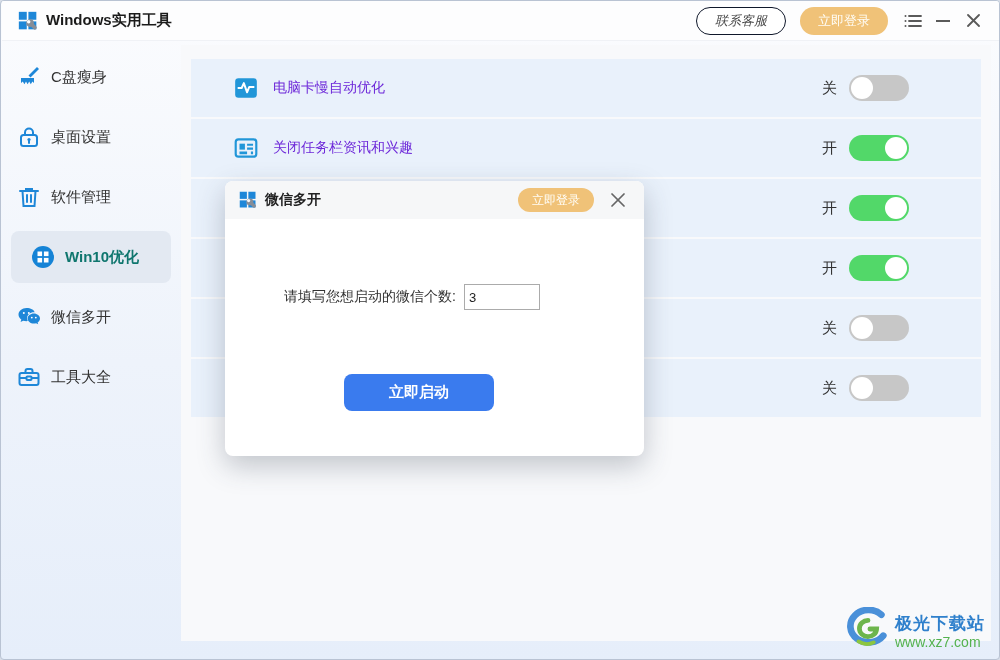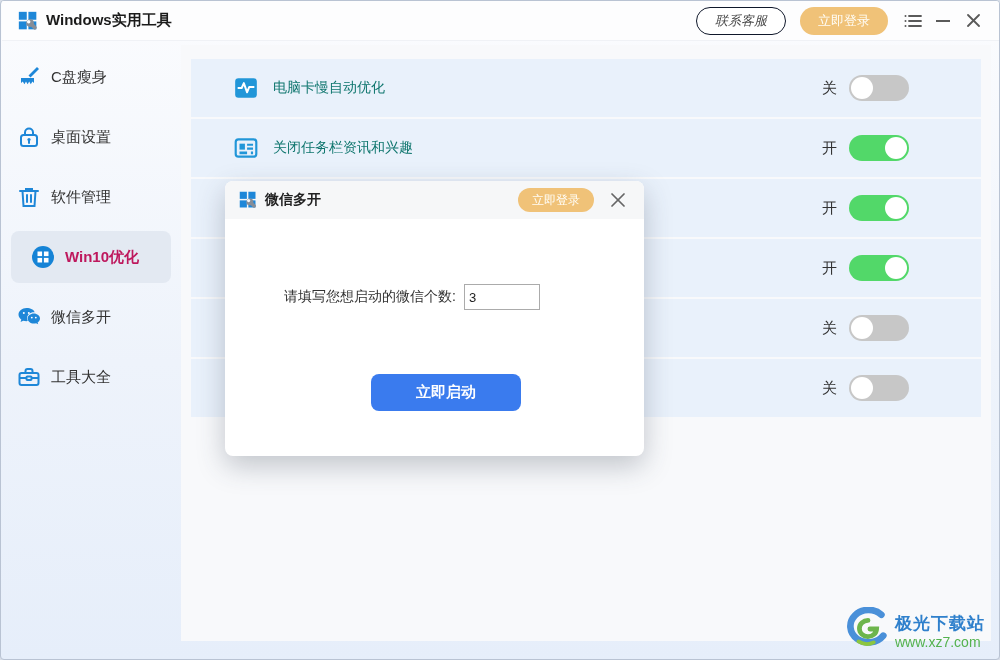--- a/index.html
+++ b/index.html
@@ -18,30 +18,30 @@
                background:#f0c278;color:#fffdf6;font-size:13px;cursor:pointer;margin-left:14px;}
   .win-ctrl{width:30px;height:28px;display:flex;align-items:center;justify-content:center;color:#5a5a5a;cursor:pointer;}
   .win-ctrl svg{display:block;}
 
   
   .sidebar{position:absolute;left:0;top:46px;width:180px;}
   .side-item{position:relative;height:60px;display:flex;align-items:center;padding-left:16px;cursor:pointer;
              color:#333;font-size:15px;}
   .side-item .s-icon{width:24px;height:24px;margin-right:10px;flex:0 0 24px;}
   .side-item.selected{background:#e3e9f2;border-radius:8px;margin:4px 10px;height:52px;padding-left:20px;
-                      color:#be185d;font-weight:bold;}
+                      color:#0f766e;font-weight:bold;}
   .side-item.selected .s-icon{margin-right:10px;}
 
   
   .main-panel{position:absolute;left:180px;top:44px;width:810px;height:596px;background:#f8f9fb;}
   .rows{position:absolute;left:10px;top:14px;width:790px;}
   .setting-row{height:58px;margin-bottom:2px;background:#e9f1fb;display:flex;align-items:center;
                box-sizing:border-box;padding:0 72px 0 42px;}
   .setting-row .r-icon{width:26px;height:26px;margin-right:14px;flex:0 0 26px;}
-  .setting-row .r-label{font-size:14px;color:#0f766e;flex:1;}
+  .setting-row .r-label{font-size:14px;color:#6d28d9;flex:1;}
   .state-label{font-size:15px;color:#333;margin-right:12px;}
   .toggle{width:60px;height:26px;border-radius:13px;position:relative;cursor:pointer;flex:0 0 60px;}
   .toggle .knob{position:absolute;top:2px;width:22px;height:22px;border-radius:50%;background:#fff;}
   .toggle.on{background:#52d869;}
   .toggle.on .knob{right:2px;}
   .toggle.off{background:#c7c7c7;}
   .toggle.off .knob{left:2px;}
 
   
   .modal{position:absolute;left:224px;top:180px;width:419px;height:275px;background:#fff;border-radius:8px;
@@ -51,21 +51,21 @@
   .modal-header .app-logo{width:18px;height:18px;margin-right:8px;}
   .modal-title{font-size:14px;font-weight:bold;color:#222;}
   .modal-header .spacer{flex:1;}
   .pill-orange.small{height:24px;line-height:24px;padding:0 14px;border-radius:12px;font-size:12px;margin-left:0;}
   .modal-close{width:24px;height:24px;margin-left:12px;display:flex;align-items:center;justify-content:center;
                color:#666;cursor:pointer;}
   .modal-form{position:absolute;left:59px;top:103px;display:flex;align-items:center;}
   .modal-form label{font-size:14px;color:#333;}
   .count-input{width:66px;height:24px;margin-left:8px;border:1px solid #ababab;border-radius:0;
                font-size:13px;color:#222;padding:0 4px;outline:none;}
-  .start-btn{position:absolute;left:146px;top:193px;width:150px;height:37px;background:#3a7bee;border:none;
+  .start-btn{position:absolute;left:119px;top:193px;width:150px;height:37px;background:#3a7bee;border:none;
              border-radius:8px;color:#fff;font-size:15px;font-weight:bold;cursor:pointer;}
 
   
   .watermark{position:absolute;right:14px;bottom:8px;display:flex;align-items:flex-end;z-index:2;}
   .watermark .wm-logo{width:46px;height:44px;margin-right:4px;}
   .wm-name{font-size:17px;font-weight:bold;color:#2f80cc;letter-spacing:1px;line-height:20px;}
   .wm-url{font-size:14px;color:#54b24e;line-height:17px;}
 </style>
 </head>
 <body>

